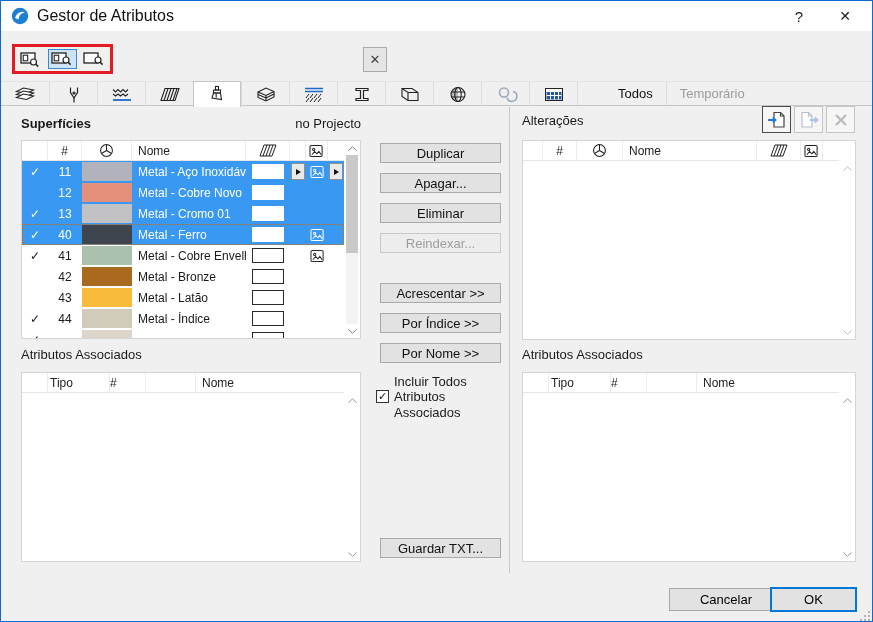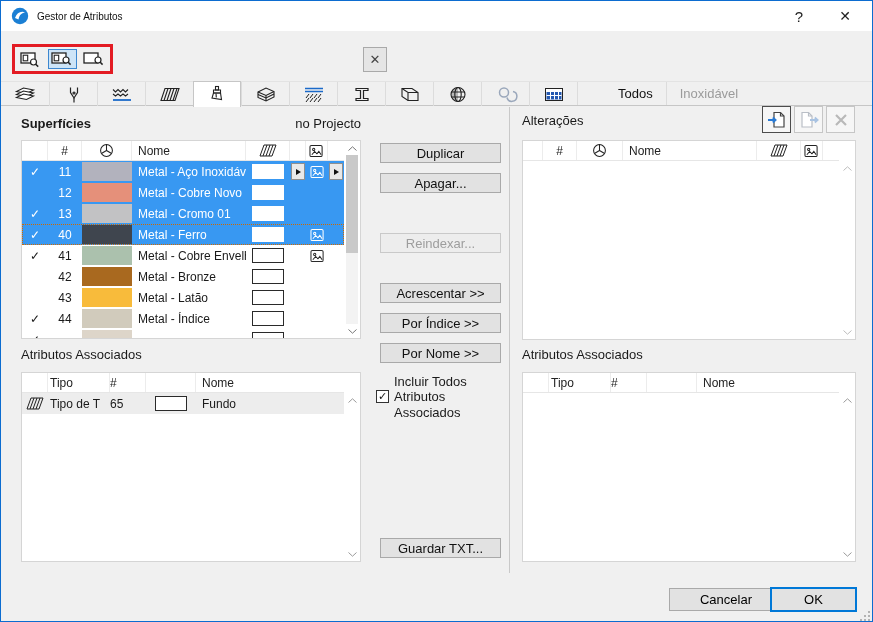--- a/index.html
+++ b/index.html
@@ -4,21 +4,21 @@
 <style>
   * { margin:0; padding:0; box-sizing:border-box; }
   body { background:#fff; font-family:"Liberation Sans", sans-serif; font-size:13px; color:#1a1a1a; }
   .window { position:relative; width:873px; height:622px; background:#f0f0f0;
             border:1px solid var(--winborder,#0c6cd0); overflow:hidden; }
 
   
   .titlebar { position:absolute; left:0; top:0; width:100%; height:30px; background:#fff;
               display:flex; align-items:center; }
   .app-icon { margin-left:10px; width:18px; height:18px; }
-  .title { margin-left:8px; font-size:10px; color:#111; }
+  .title { margin-left:8px; font-size:16px; color:#111; }
   .tb-btn { position:absolute; top:0; width:34px; height:30px; display:flex; align-items:center;
             justify-content:center; font-size:15px; color:#222; cursor:default; }
   .tb-help { right:56px; }
   .tb-close { right:10px; font-size:14px; }
 
   
   .annotation-box { position:absolute; left:11px; top:43px; width:101px; height:30px;
                     border:3px solid var(--annotation,#e31b23); display:flex; align-items:center;
                     gap:3px; padding:1px 2px; }
   .filter-btn { width:29px; height:20px; display:flex; align-items:center; justify-content:center; }
@@ -297,21 +297,21 @@
           <svg width="24" height="19" viewBox="0 0 24 19">
             <rect x="3.5" y="3.5" width="17" height="12" fill="#fff" stroke="#222"></rect>
             <rect x="4.5" y="7" width="15" height="7.5" fill="#2458b0"></rect>
             <g stroke="#fff" stroke-width="1">
               <path d="M8.5 7 v7.5 M12.5 7 v7.5 M16.5 7 v7.5 M4.5 10.5 h15"></path>
             </g>
           </svg>
         </span>
       </div>
       <div class="texttab active-text">Todos</div>
-      <div class="texttab disabled">Inoxidável</div>
+      <div class="texttab disabled">Temporário</div>
     </div>
 
   <div class="left-panel">
     <div class="panel-head">
       <span class="panel-title">Superfícies</span>
       <span>no Projecto</span>
     </div>
 
     <div class="tablebox surfaces-box">
       <div class="thead">
@@ -635,55 +635,40 @@
 
     <span class="assoc-label">Atributos Associados</span>
     <div class="tablebox assoc-box">
       <div class="thead">
         <span class="a-icon"></span>
         <span class="a-type">Tipo</span>
         <span class="a-id">#</span>
         <span class="a-sw"></span>
         <span class="a-name" style="border-right:none;">Nome</span>
       </div>
-      <div class="arow">
-        <span class="a-icon">
-            <svg width="18" height="13" viewBox="0 0 18 13">
-              <g fill="none" stroke="#222" stroke-width="1">
-                <path d="M5 1 h12 l-4 11 h-12 z"></path>
-                <path d="M8 1 l-4 11 M11 1 l-4 11 M14 1 l-4 11"></path>
-              </g>
-            </svg>
-          </span>
-        <span class="a-type">Tipo de T</span>
-        <span class="a-id">65</span>
-        <span class="a-sw">
-            <span class="fsw"></span>
-          </span>
-        <span class="a-name">Fundo</span>
-      </div>
       <div class="vscroll notrack">
         <span class="sarrow">
             <svg width="9" height="5" viewBox="0 0 9 5">
               <path d="M0.5 4.5 L4.5 0.8 L8.5 4.5" stroke="#9a9a9a" fill="none"></path>
             </svg>
           </span>
         <div class="strack"></div>
         <span class="sarrow">
             <svg width="9" height="5" viewBox="0 0 9 5">
               <path d="M0.5 0.5 L4.5 4.2 L8.5 0.5" stroke="#9a9a9a" fill="none"></path>
             </svg>
           </span>
       </div>
     </div>
   </div>
 
   <div class="mid">
     <button class="pbtn" style="top:0">Duplicar</button>
     <button class="pbtn" style="top:30px">Apagar...</button>
+    <button class="pbtn" style="top:60px">Eliminar</button>
     <button class="pbtn disabled" style="top:90px">Reindexar...</button>
     <button class="pbtn" style="top:140px">Acrescentar &gt;&gt;</button>
     <button class="pbtn" style="top:170px">Por Índice &gt;&gt;</button>
     <button class="pbtn" style="top:200px">Por Nome &gt;&gt;</button>
     <div class="chkrow">
       <span class="chkbox">✓</span>
       <span class="chklabel">Incluir Todos Atributos Associados</span>
     </div>
     <button class="pbtn" style="top:395px">Guardar TXT...</button>
   </div>

